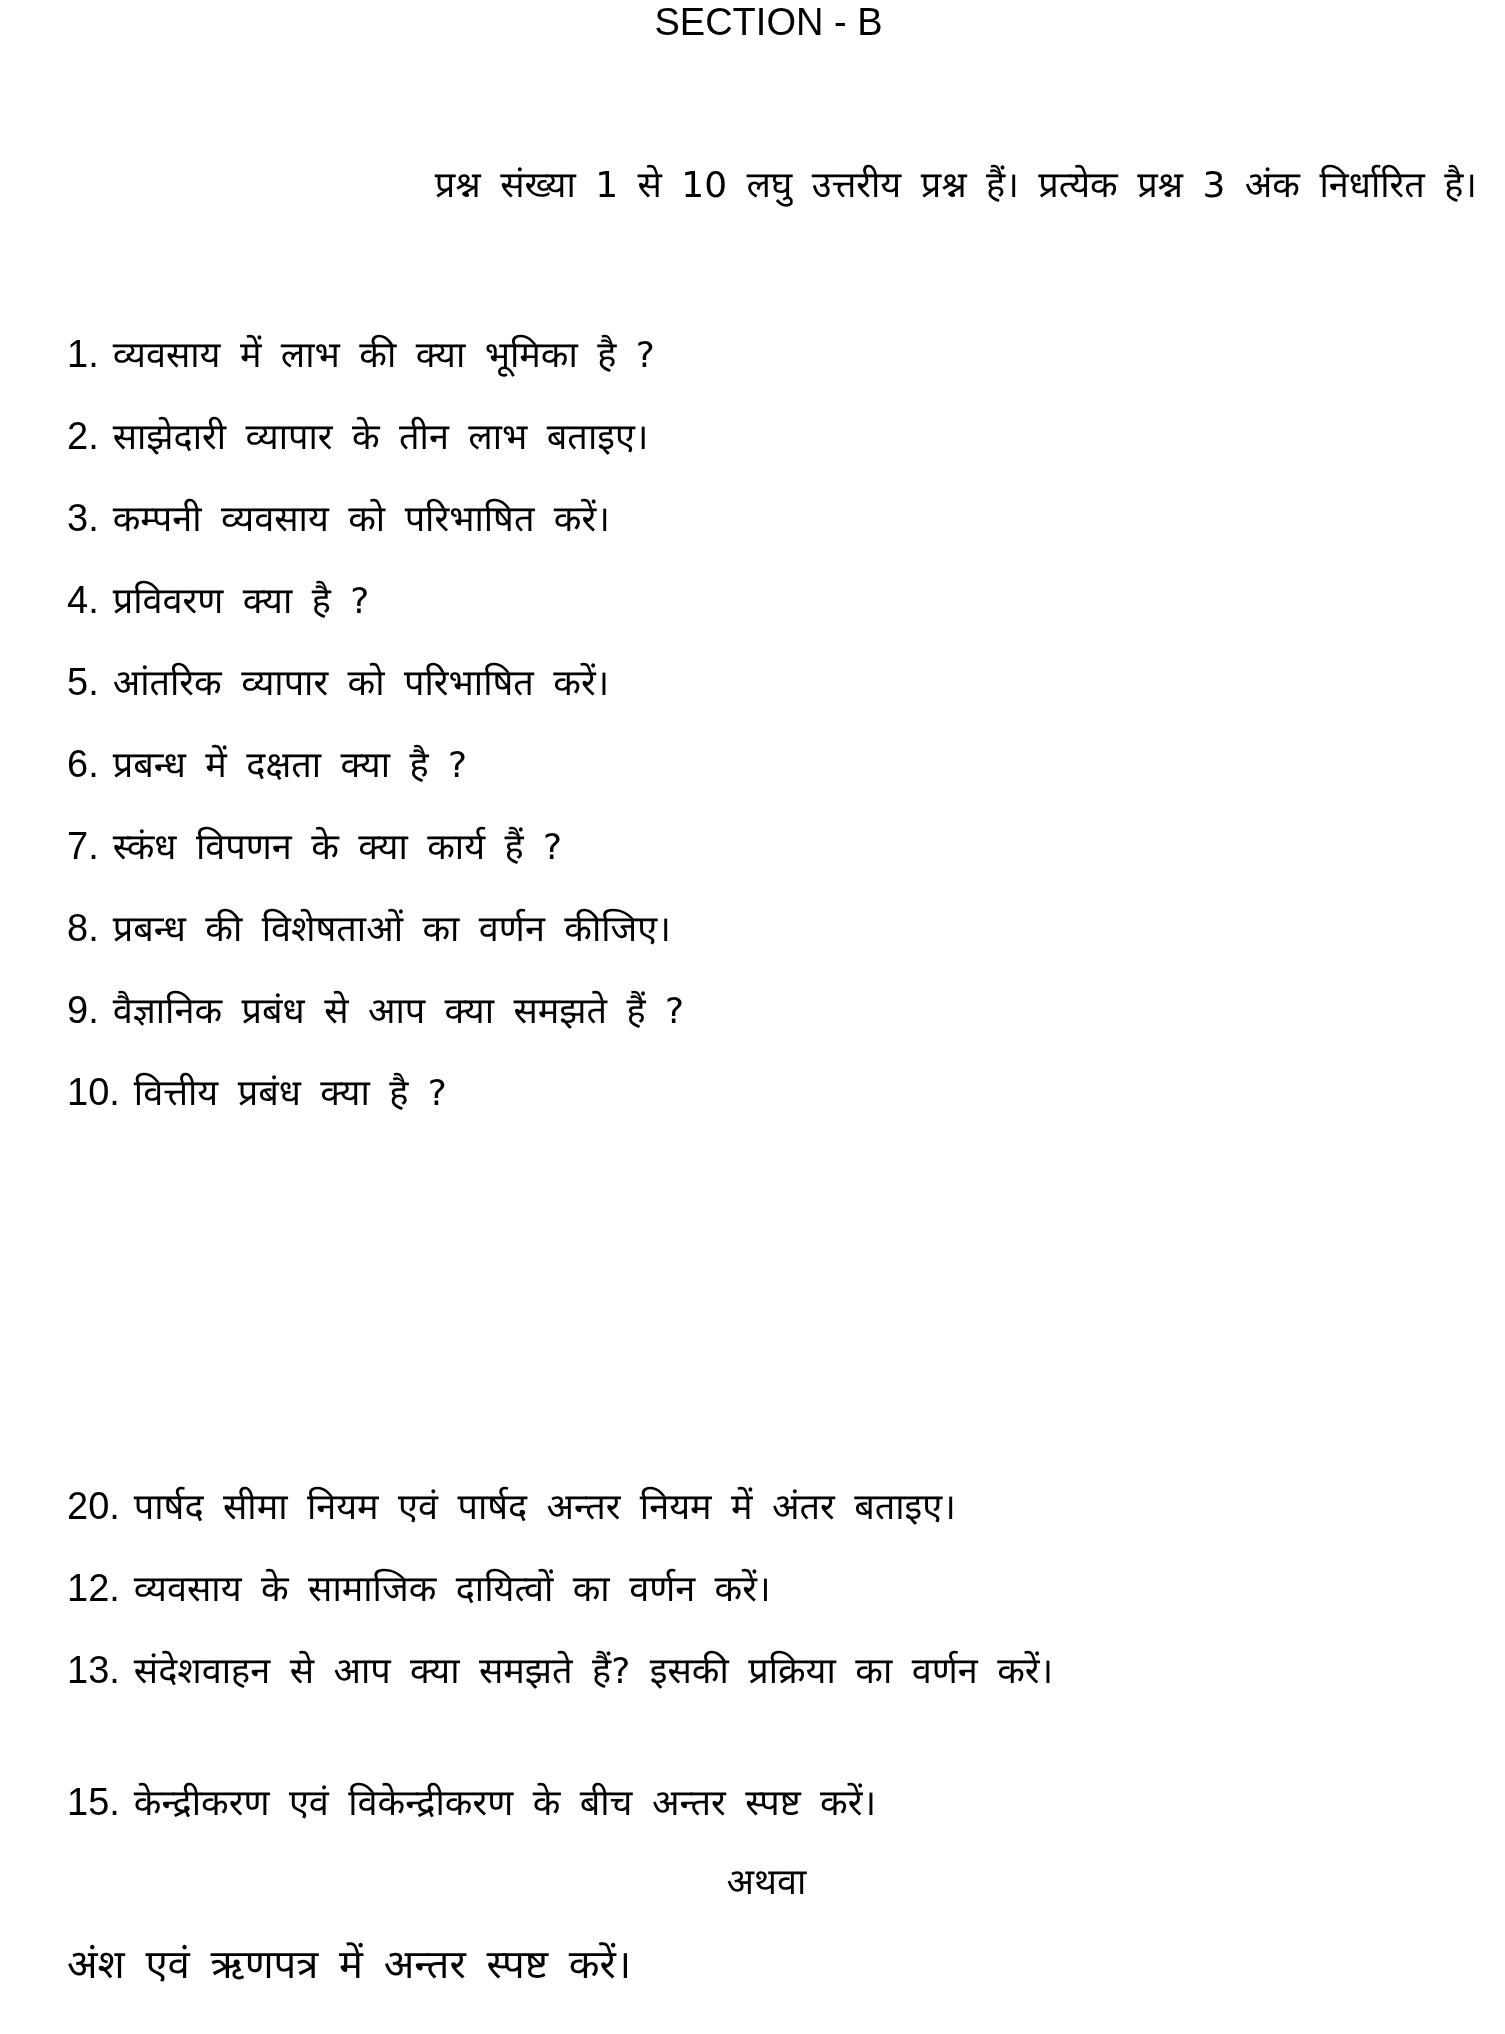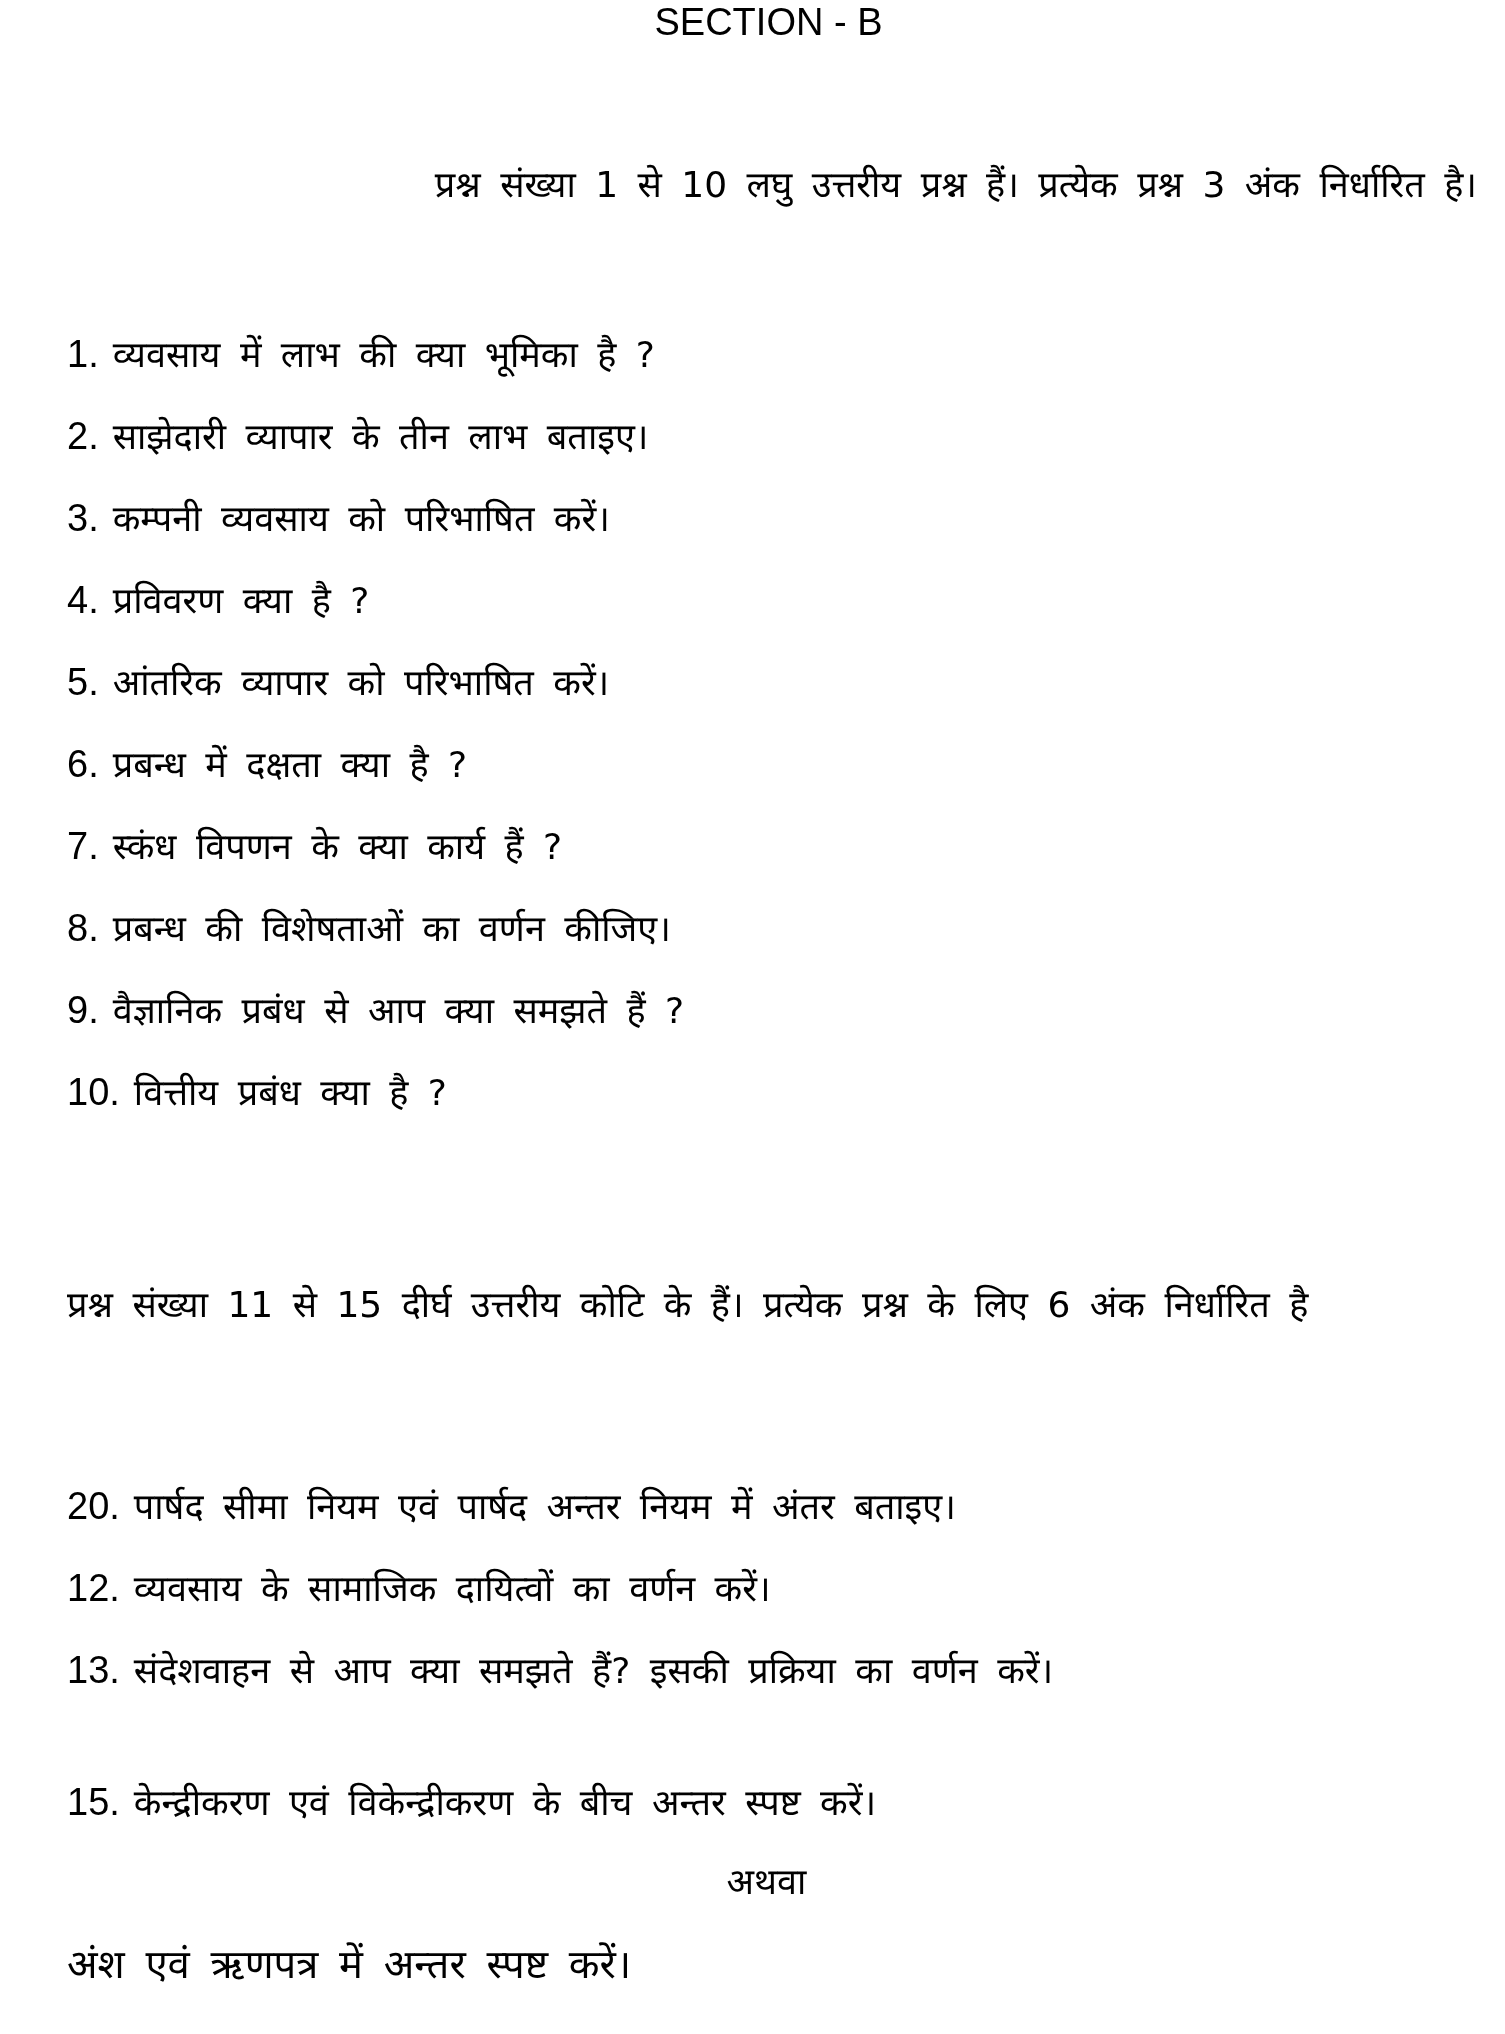--- a/index.html
+++ b/index.html
@@ -111,21 +111,20 @@
       <span class="num">8.</span><span class="txt">प्रबन्ध की विशेषताओं का वर्णन कीजिए।</span>
     </div>
     <div class="q" style="top:986px;">
       <span class="num">9.</span><span class="txt">वैज्ञानिक प्रबंध से आप क्या समझते हैं ?</span>
     </div>
     <div class="q" style="top:1068px;">
       <span class="num">10.</span><span class="txt">वित्तीय प्रबंध क्या है ?</span>
     </div>
   </div>
 
-  <div class="instruction" style="top:1272px;">प्रश्न संख्या 11 से 15 दीर्घ उत्तरीय कोटि के हैं। प्रत्येक प्रश्न के लिए 6 अंक निर्धारित है</div>
 
   <div>
     <div class="q" style="top:1482px;">
       <span class="num">20.</span><span class="txt">पार्षद सीमा नियम एवं पार्षद अन्तर नियम में अंतर बताइए।</span>
     </div>
     <div class="q" style="top:1564px;">
       <span class="num">12.</span><span class="txt">व्यवसाय के सामाजिक दायित्वों का वर्णन करें।</span>
     </div>
     <div class="q" style="top:1646px;">
       <span class="num">13.</span><span class="txt">संदेशवाहन से आप क्या समझते हैं? इसकी प्रक्रिया का वर्णन करें।</span>

